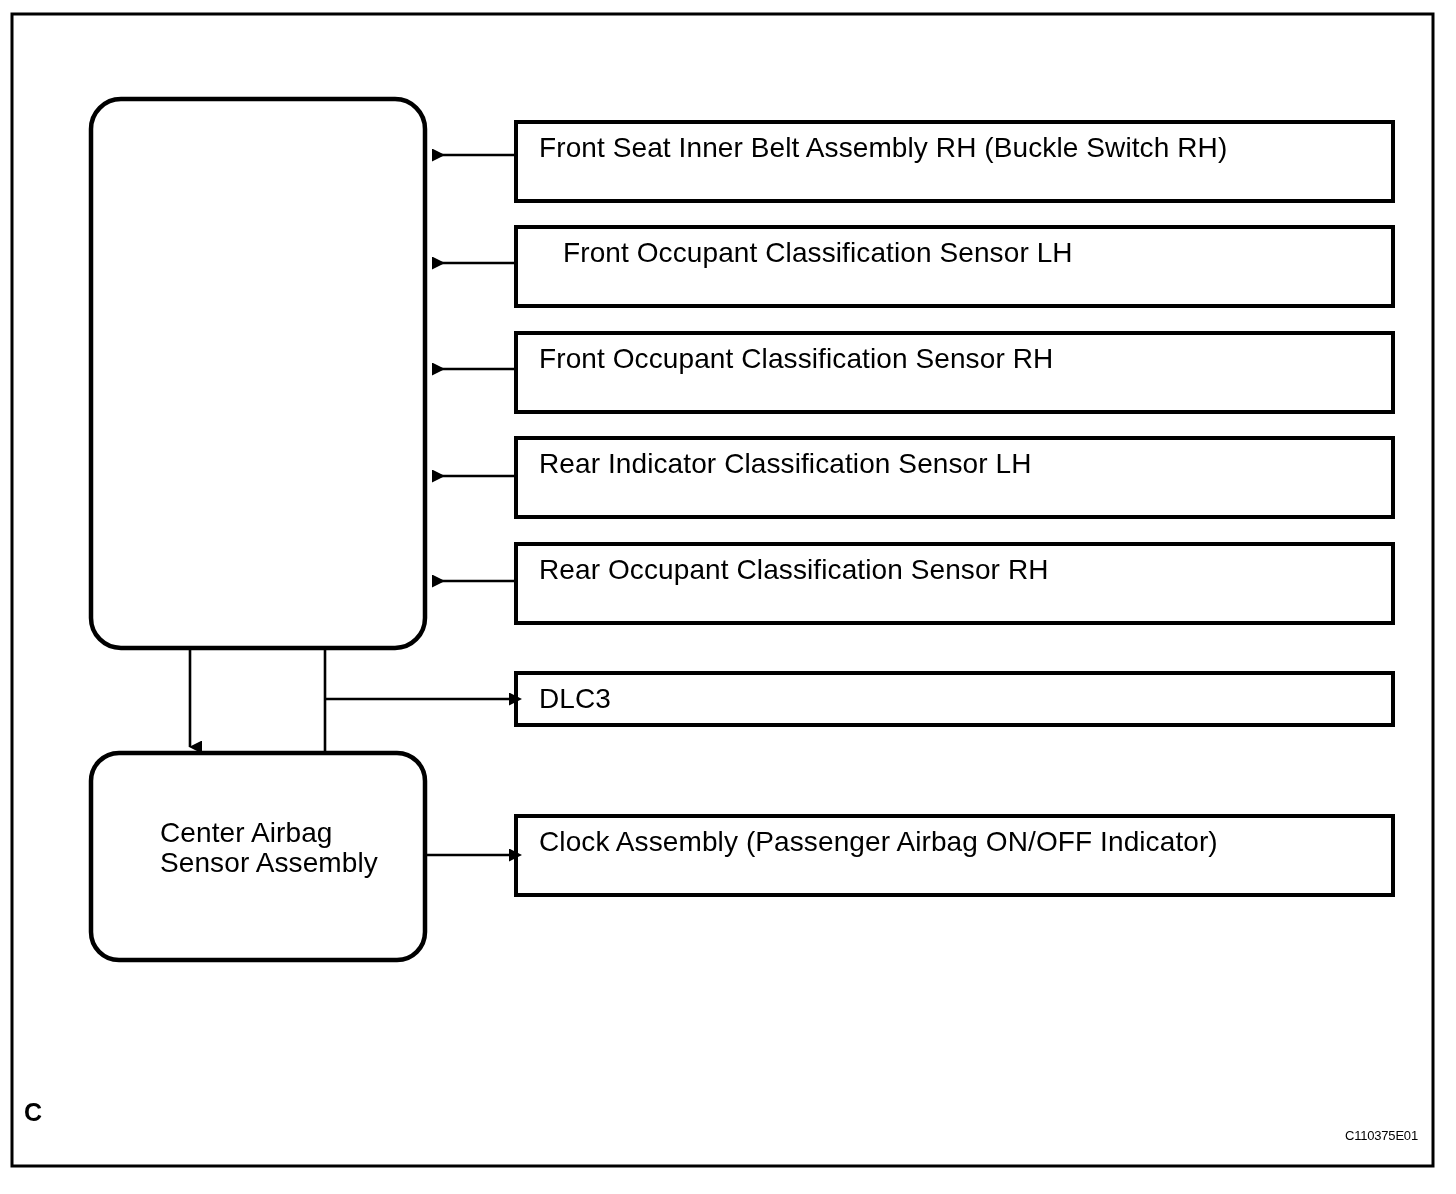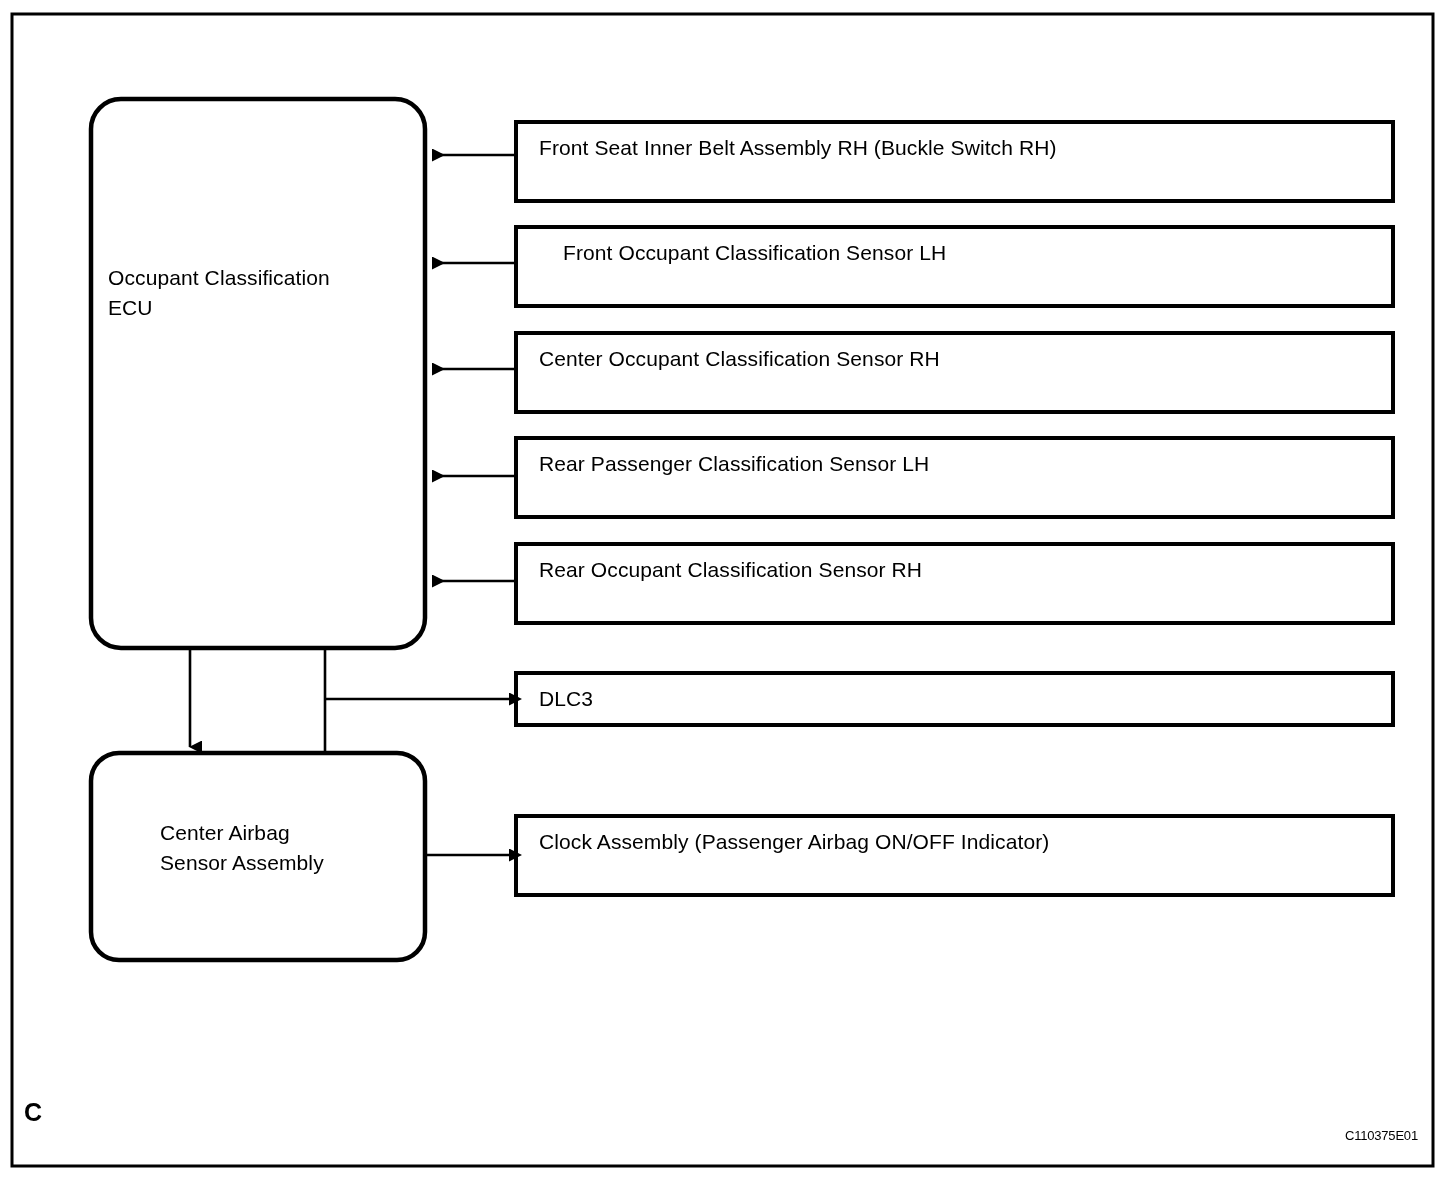--- a/index.html
+++ b/index.html
@@ -6,21 +6,21 @@
   body{
     width:1456px;height:1194px;position:relative;overflow:hidden;
     font-family:"Liberation Sans","DejaVu Sans",sans-serif;
     color:#000000;
   }
   #diagram-canvas{position:absolute;left:0;top:0;width:1456px;height:1194px;}
   .svg-layer{position:absolute;left:0;top:0;width:1456px;height:1194px;}
 
   .node-label{
     position:absolute;
-    font-size:21px;
+    font-size:28px;
     line-height:30px;
     color:#000;
     white-space:pre-line;
     letter-spacing:0.1px;
   }
   .corner-mark{
     position:absolute;
     font-size:25px;
     font-weight:bold;
     left:24px;top:1098px;
@@ -77,33 +77,31 @@
 
     <line x1="190" y1="648" x2="190" y2="747" stroke="#000" stroke-width="2.6" marker-end="url(#arrowD)"></line>
 
     <line x1="325" y1="648" x2="325" y2="753" stroke="#000" stroke-width="2.6"></line>
 
     <line x1="325" y1="699" x2="509" y2="699" stroke="#000" stroke-width="2.6" marker-end="url(#arrowR)"></line>
 
     <line x1="425" y1="855" x2="509" y2="855" stroke="#000" stroke-width="2.6" marker-end="url(#arrowR)"></line>
   </svg>
 
-  <div class="node-label" style="left:108px;top:263px;">Occupant Classification
-ECU</div>
 
   <div class="node-label" style="left:160px;top:818px;">Center Airbag
 Sensor Assembly</div>
 
   <div class="node-label" style="left:539px;top:133px;">Front Seat Inner Belt Assembly RH (Buckle Switch RH)</div>
 
   <div class="node-label" style="left:539px;top:238px;margin-left:24px;">Front Occupant Classification Sensor LH</div>
 
-  <div class="node-label" style="left:539px;top:344px;">Center Occupant Classification Sensor RH</div>
+  <div class="node-label" style="left:539px;top:344px;">Front Occupant Classification Sensor RH</div>
 
-  <div class="node-label" style="left:539px;top:449px;">Rear Passenger Classification Sensor LH</div>
+  <div class="node-label" style="left:539px;top:449px;">Rear Indicator Classification Sensor LH</div>
 
   <div class="node-label" style="left:539px;top:555px;">Rear Occupant Classification Sensor RH</div>
 
   <div class="node-label" style="left:539px;top:684px;">DLC3</div>
 
   <div class="node-label" style="left:539px;top:827px;">Clock Assembly (Passenger Airbag ON/OFF Indicator)</div>
 
   <div class="corner-mark">C</div>
 
   <div class="figure-code">C110375E01</div>

